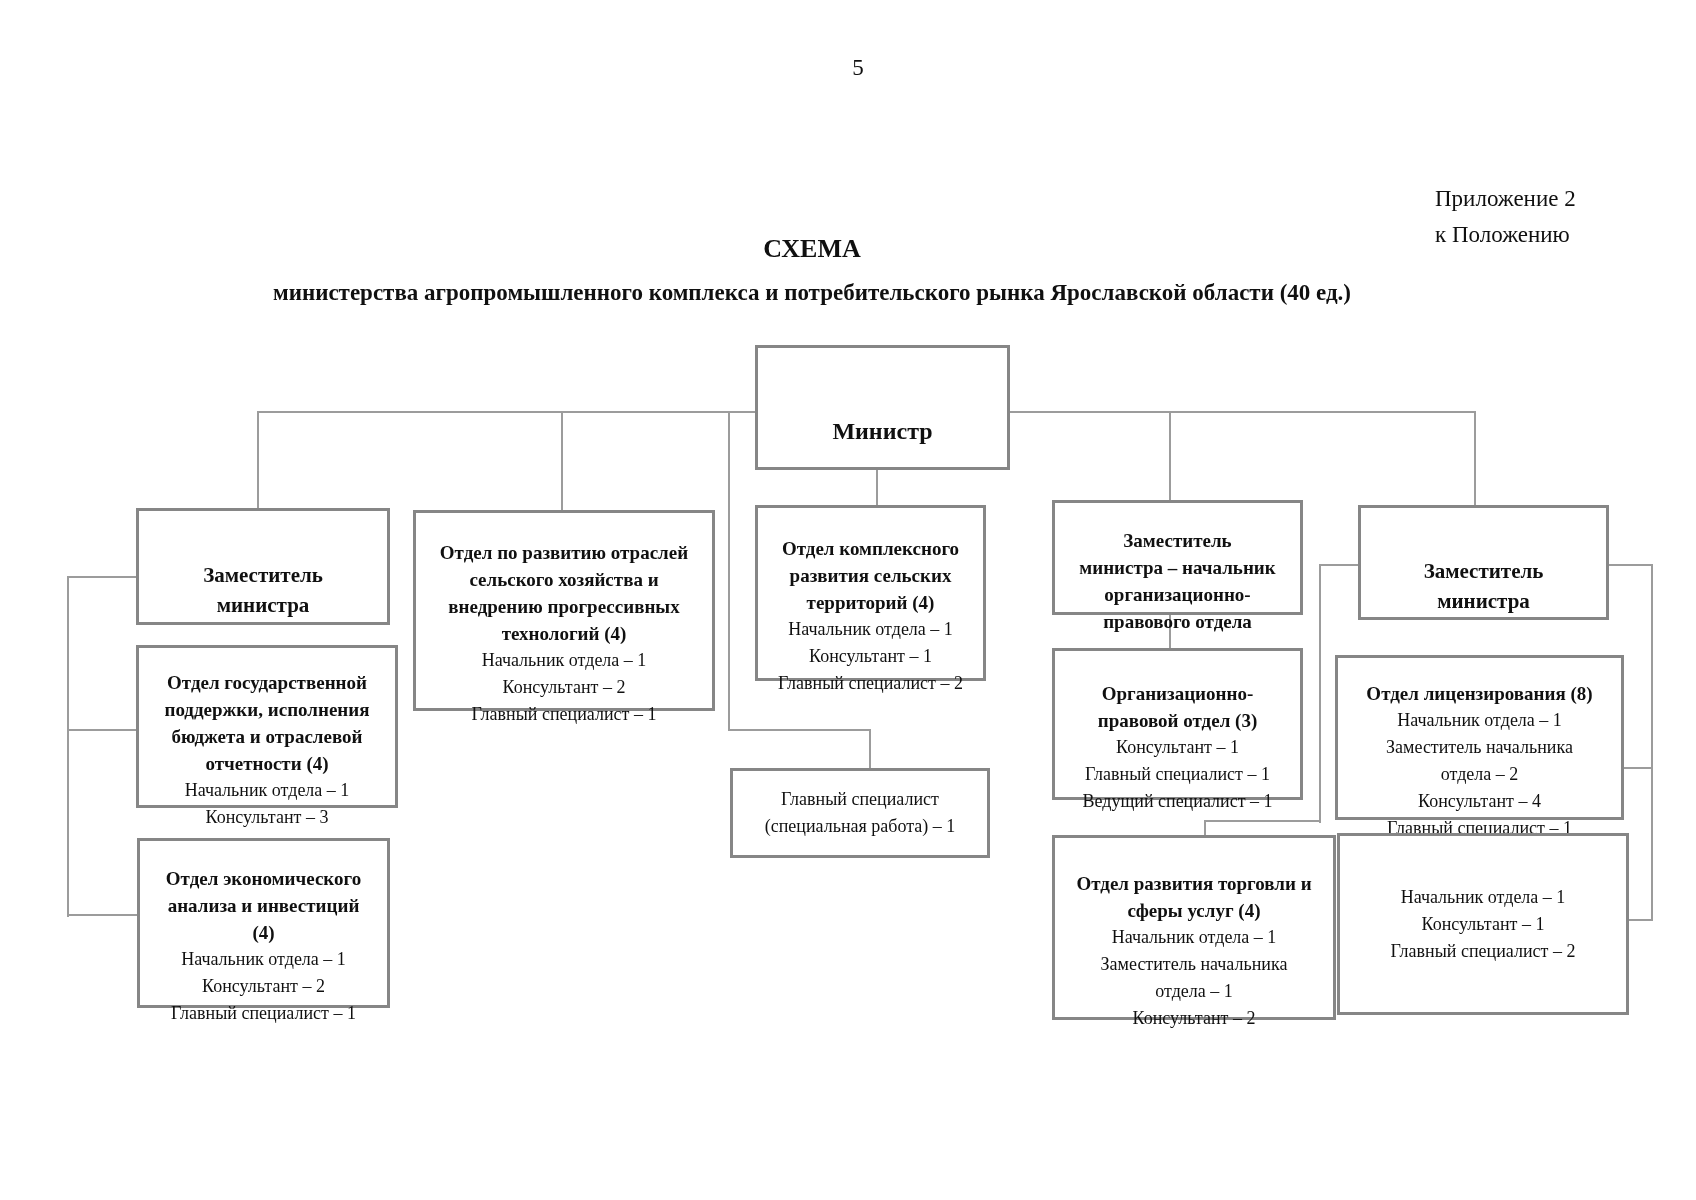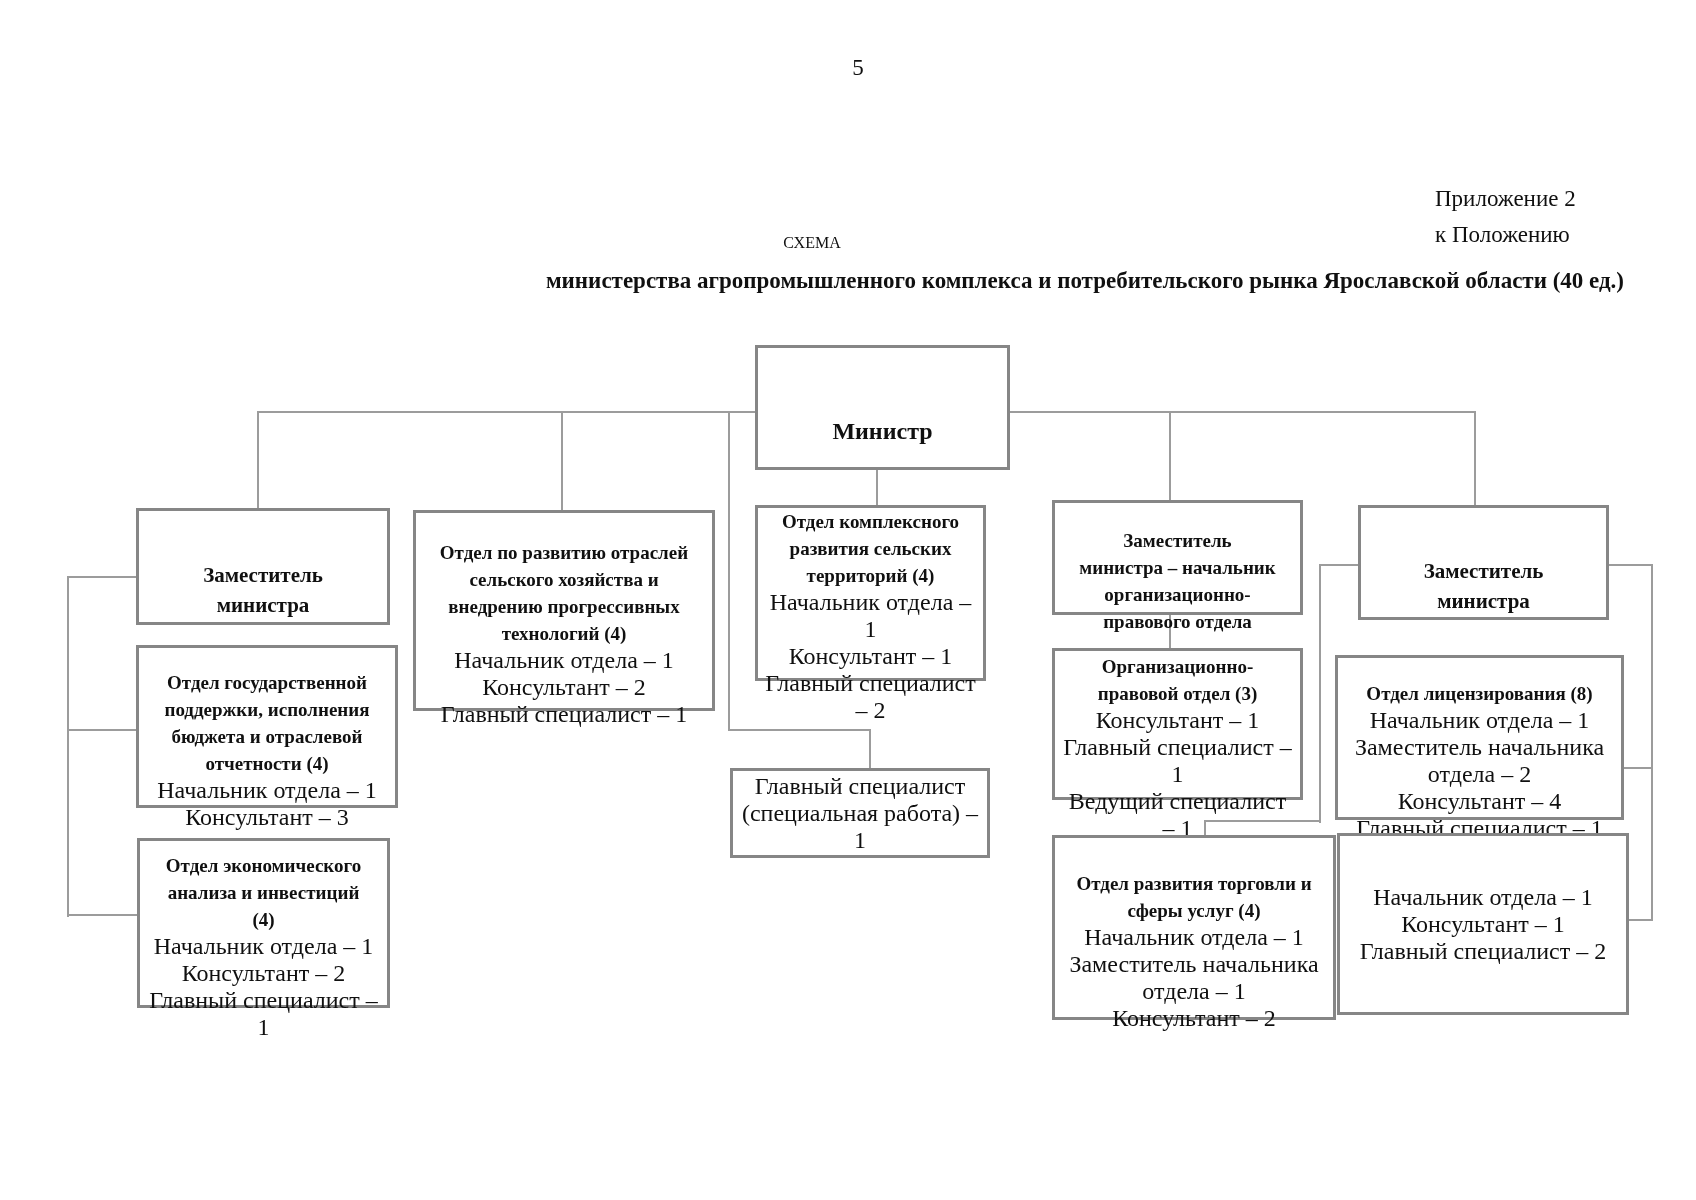--- a/index.html
+++ b/index.html
@@ -27,47 +27,47 @@
     position: absolute;
     left: 1399px; top: 181px;
     font-size: 23px;
     line-height: 36px;
     margin-left: 36px;
   }
   .doc-title {
     position: absolute;
     left: 0; top: 234px; width: 1624px;
     text-align: center;
-    font-weight: normal;
-    font-size: 16px;
+    font-weight: bold;
+    font-size: 26px;
   }
   .doc-subtitle {
     position: absolute;
-    left: 0; top: 268px; width: 1624px;
-    text-align: right;
+    left: 0; top: 280px; width: 1624px;
+    text-align: center;
     font-weight: bold;
     font-size: 23px;
   }
   .hl, .vl { position: absolute; background: #9c9c9c; }
   .box {
     position: absolute;
     border: 3px solid #868686;
     background: #ffffff;
     display: flex;
     flex-direction: column;
     justify-content: center;
     align-items: center;
     text-align: center;
     padding: 4px 6px;
     white-space: pre-line;
     line-height: 27px;
     z-index: 2;
   }
   .box-title { font-weight: bold; font-size: 19px; margin-top: 46px; }
-  .staff-line { font-size: 24px; font-weight: normal; font-family: Liberation Serif, serif; }
+  .staff-line { font-size: 18px; font-weight: normal; font-family: Liberation Serif, serif; }
   .minister-title { font-size: 24px; line-height: 30px; }
   .deputy-title { font-size: 21px; line-height: 30px; }
 </style>
 </head>
 <body>
 
 <div class="stage">
 
   <div class="page-number">5</div>
   <div class="annotation">

